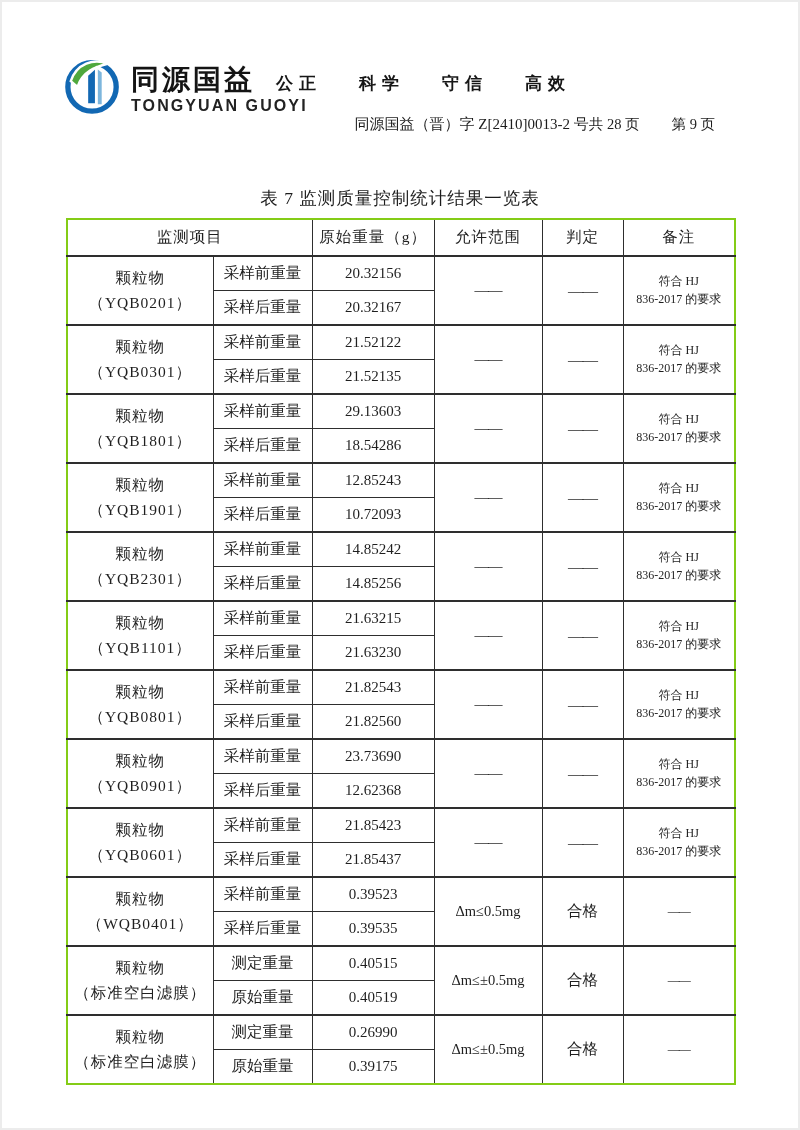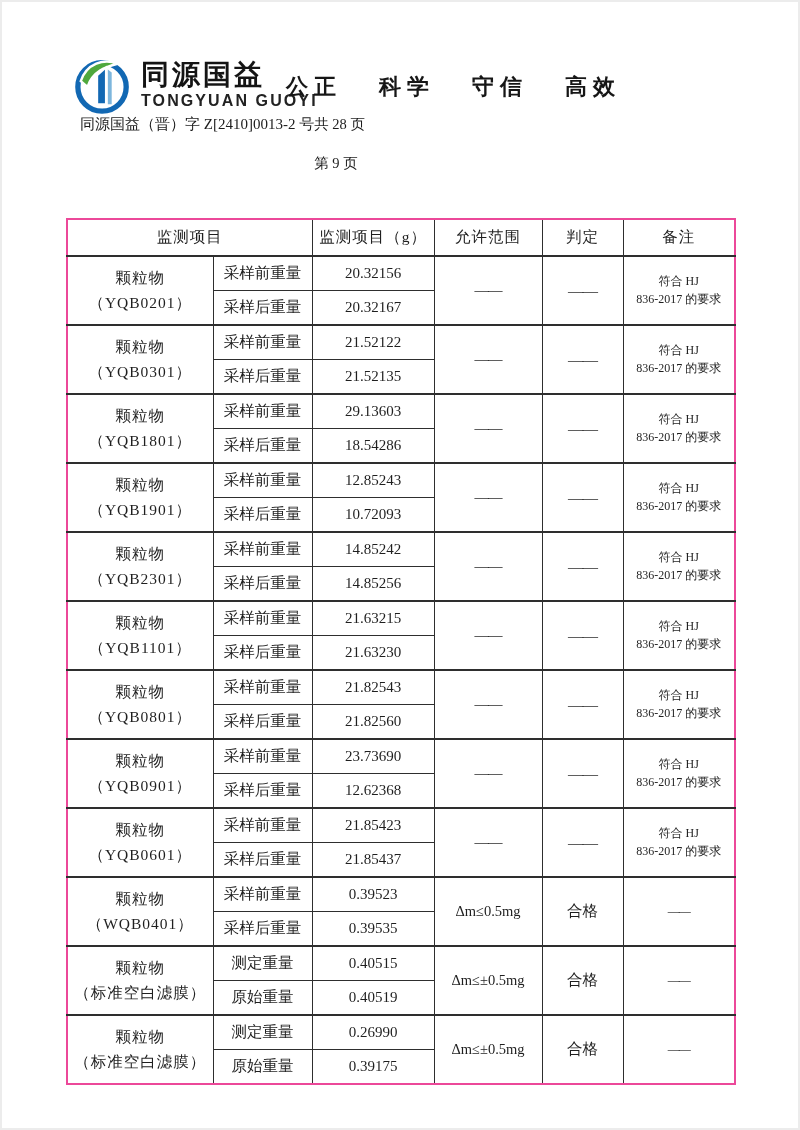--- a/index.html
+++ b/index.html
@@ -3,51 +3,51 @@
 <meta charset="utf-8">
 <style>
   html,body { margin:0; padding:0; background:#ffffff; }
   .page {
     position:relative; width:800px; height:1130px; background:#ffffff;
     color:#1c1c1c; overflow:hidden;
     font-family:"Liberation Serif","DejaVu Serif",serif;
     box-shadow: inset 0 0 0 2px #ececec;
   }
   
-  .logo-wrap { position:absolute; left:74px; top:55px; display:flex; align-items:center; }
+  .logo-wrap { position:absolute; left:64px; top:55px; display:flex; align-items:flex-end; }
   .logo-icon { width:58px; height:60px; flex:0 0 auto; }
   .logo-text { margin-left:9px; font-family:"Liberation Sans","DejaVu Sans",sans-serif; }
   .logo-cn { font-size:28px; font-weight:700; letter-spacing:3px; color:#141414; line-height:1.05; }
   .logo-en { font-size:16px; font-weight:700; letter-spacing:2.1px; color:#222; margin-top:3px; }
   .slogan {
-    position:absolute; left:286px; top:72px; display:flex; gap:37px;
+    position:absolute; left:276px; top:72px; display:flex; gap:37px;
     font-family:"Liberation Sans","DejaVu Sans",sans-serif;
-    font-size:22px; font-weight:700; color:#161616;
+    font-size:17px; font-weight:700; color:#161616;
   }
   .slogan .word { letter-spacing:6px; }
   .doc-row {
     position:absolute; top:115px; left:80px; right:85px;
-    display:flex; justify-content:flex-start; align-items:baseline;
+    display:flex; justify-content:flex-end; align-items:baseline;
     font-size:15px;
   }
-  .page-info { display:flex; gap:20px; font-size:14.5px;flex-direction:column; }
+  .page-info { display:flex; gap:32px; font-size:14.5px; }
   
   .section-heading { position:absolute; top:146px; left:72px; font-size:17.5px; }
   .table-title { position:absolute; top:186px; left:0; width:100%; text-align:center; font-size:17.5px; letter-spacing:1px; }
   
   table.qc {
     position:absolute; top:218px; left:66px; width:668px;
     border-collapse:collapse; table-layout:fixed;
     font-size:15.5px; color:#1f1f1f;
   }
   table.qc th, table.qc td {
     border:1px solid #2e2e2e; text-align:center; vertical-align:middle;
     padding:1px 2px; font-weight:normal; overflow:hidden;
   }
-  table.qc { border:2px solid #ec4899; }
+  table.qc { border:2px solid #84cc16; }
   table.qc thead th { height:33px; border-bottom-width:2px; letter-spacing:1px; }
   table.qc tr.g-start td { border-top-width:2px; }
   table.qc td { height:31px; }
   .c-item { line-height:1.55; letter-spacing:1px; }
   .c-val  { font-size:15px;margin-top:41px; }
   .c-range{ font-size:14.5px; }
   .c-remark { font-size:12px; line-height:1.45; padding:1px 1px;margin-top:48px; }
   .dash { letter-spacing:-1px; }
 </style>
 </head>
@@ -76,34 +76,35 @@
     </div>
 
   <div class="doc-row">
     <span>同源国益（晋）字 Z[2410]0013-2 号</span>
     <span class="page-info">
       <span>共 28 页</span>
       <span>第 9 页</span>
     </span>
   </div>
 
+  <div class="table-title">表 7 监测质量控制统计结果一览表</div>
 
   <table class="qc">
     <colgroup>
       <col style="width:146px">
         <col style="width:99px">
         <col style="width:122px">
       <col style="width:108px">
         <col style="width:81px">
         <col style="width:112px">
     </colgroup>
     <thead>
       <tr>
         <th colspan="2">监测项目</th>
-        <th>监测项目（g）</th>
+        <th>原始重量（g）</th>
         <th>允许范围</th>
         <th>判定</th>
         <th>备注</th>
       </tr>
     </thead>
     <tbody id="qc-body">
         <tr class="g-start">
           <td class="c-item" rowspan="2">
             <div>颗粒物</div>
             <div>（YQB0201）</div>

